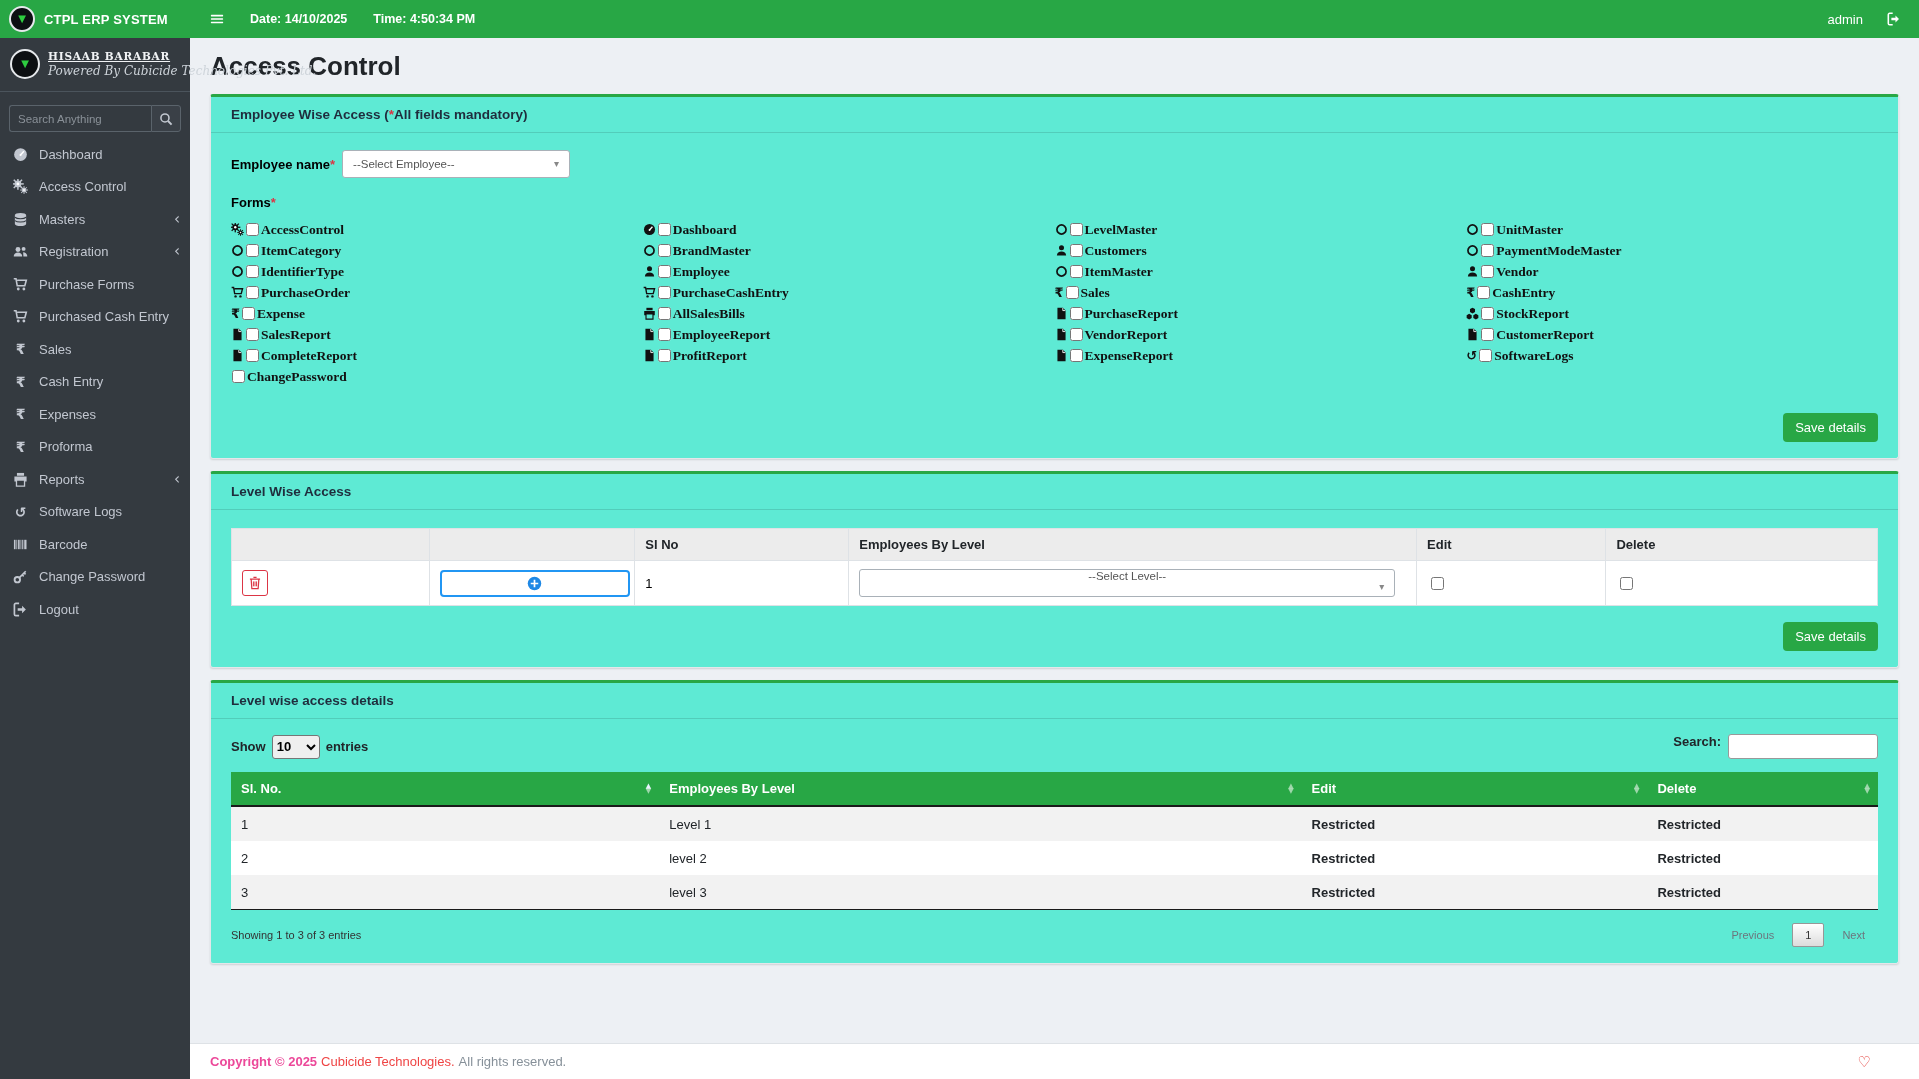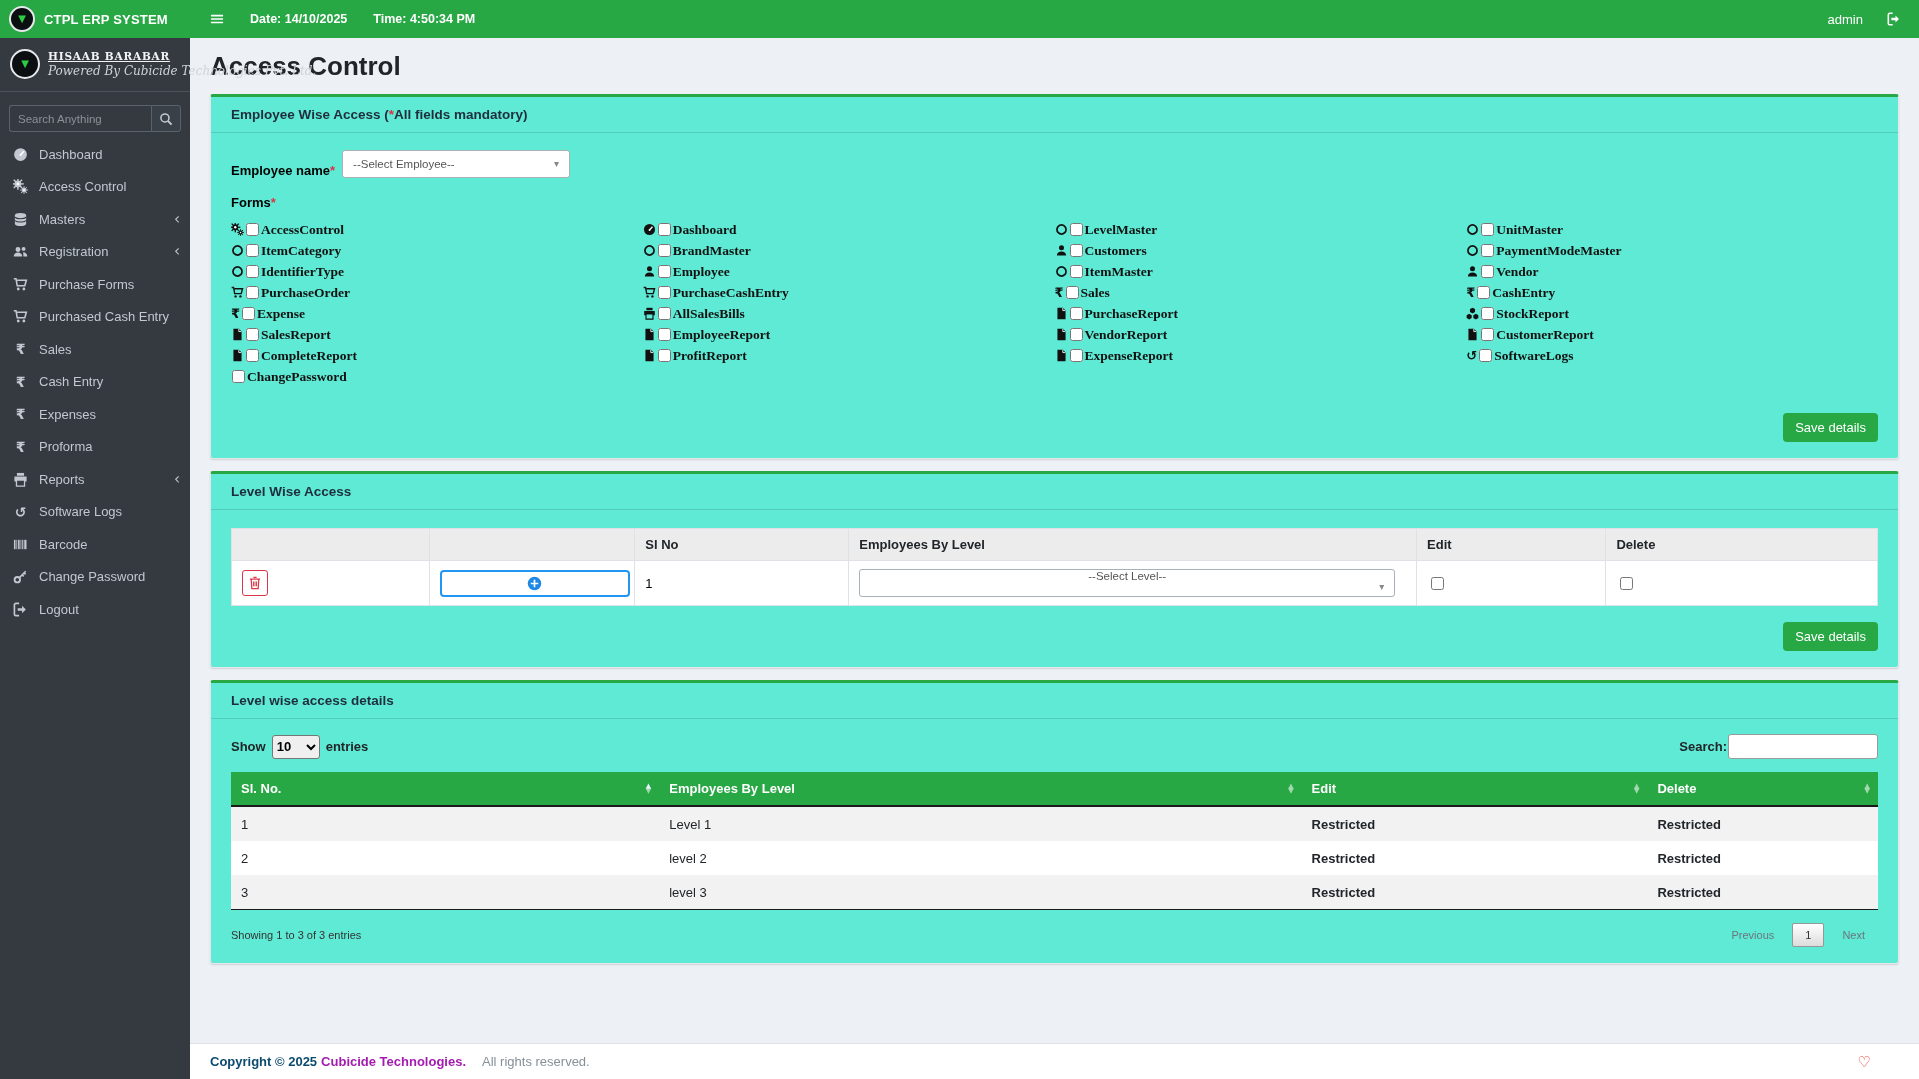--- a/index.html
+++ b/index.html
@@ -49,21 +49,21 @@
     padding:0 20px;overflow:hidden;}
   .page-title{font-size:26px;font-weight:700;color:#212529;margin:13px 0 12px;}
 
   .card{background:#5eead4;border:1px solid #e4e7ea;border-top:3px solid #28a745;border-radius:3px;
     box-shadow:0 1px 2px rgba(0,0,0,.13);margin-bottom:12px;}
   .card-header{padding:10px 20px;font-size:13.5px;font-weight:700;color:#1f2d3d;
     border-bottom:1px solid rgba(0,0,0,.12);}
   .card-body{padding:13px 20px 16px;}
   .req{color:#dc3545;font-weight:700;}
 
-  .emp-row{display:flex;align-items:flex-end;margin:4px 0 17px;}
+  .emp-row{display:flex;align-items:center;margin:4px 0 17px;}
   .emp-label{font-weight:700;font-size:13px;}
   .sel{border:1px solid #a9b1b8;border-radius:3px;height:28px;display:flex;align-items:center;
     padding:0 10px;font-size:11.5px;color:#555;background:#fff;cursor:pointer;}
   .sel .caret{margin-left:auto;color:#888;font-size:10px;line-height:1;}
   .sel-emp{width:228px;margin-left:7px;}
   .forms-label{font-weight:700;font-size:13px;margin:2px 0 9px;}
   .forms-grid{display:grid;grid-template-columns:repeat(4,1fr);}
   .form-item{display:flex;align-items:center;height:21px;font-family:"Liberation Serif",serif;
     font-weight:700;font-size:13.5px;color:#111;cursor:default;}
   .form-item .ic{display:inline-flex;margin-right:1px;color:#111;}
@@ -86,21 +86,21 @@
     display:flex;align-items:center;justify-content:center;cursor:pointer;}
   .btn-add svg{width:15px;height:15px;}
   .sel-lvl{width:98%;flex-direction:column;}
 
   
   .dt-controls{display:flex;justify-content:space-between;align-items:center;font-size:13px;
     font-weight:600;color:#212529;margin:2px 0 13px;}
   .show-entries{display:flex;align-items:center;}
   .show-entries select{margin:0 6px;height:24px;min-width:48px;border:1px solid #767676;
     border-radius:3px;font-size:13px;font-weight:700;font-family:"Liberation Sans",sans-serif;}
-  .search-box{display:flex;align-items:center;gap:1px;font-weight:700;}
+  .search-box{display:flex;align-items:flex-start;gap:7px;font-weight:700;}
   .search-box input{width:150px;height:25px;border:1px solid #999;border-radius:3px;outline:none;padding:0 6px;
     font-family:"Liberation Sans",sans-serif;}
   .dt-table{width:100%;border-collapse:collapse;font-size:13px;table-layout:fixed;}
   .dt-table thead th{background:#28a745;color:#fff;font-weight:700;text-align:left;
     padding:9px 24px 9px 10px;border-bottom:2px solid #1a1a1a;position:relative;cursor:pointer;}
   .sort{position:absolute;right:8px;top:50%;transform:translateY(-50%);display:flex;
     flex-direction:column;font-size:7px;line-height:5.5px;color:rgba(255,255,255,.55);}
   .sort .active{color:#eaf3ff;}
   .dt-table tbody td{padding:9.5px 10px;color:#212529;}
   .dt-table tbody tr:nth-child(odd) td{background:#f2f2f2;}
@@ -110,22 +110,22 @@
   .dt-footer{display:flex;justify-content:space-between;align-items:center;margin-top:13px;
     font-size:11px;color:#333;}
   .pagination{display:flex;align-items:center;}
   .page-btn{padding:5px 13px;color:#6c757d;cursor:pointer;}
   .page-current{border:1px solid #979797;background:linear-gradient(#fff,#dcdcdc);border-radius:2px;
     padding:5px 12px;color:#333;margin:0 5px;cursor:pointer;}
 
   
   .footer{position:absolute;bottom:0;left:190px;right:0;height:36px;background:#fff;
     border-top:1px solid #dee2e6;display:flex;align-items:center;padding:0 20px;font-size:13px;color:#869099;}
-  .c-strong{color:#0c4a6e;font-weight:700;margin-right:4px;}
-  .c-link{color:#a21caf;font-weight:700;text-decoration:none;margin-right:16px;cursor:pointer;}
+  .c-strong{color:#ec4899;font-weight:700;margin-right:4px;}
+  .c-link{color:#ef4444;font-weight:400;text-decoration:none;margin-right:4px;cursor:pointer;}
   .heart{margin-left:auto;margin-right:28px;color:#e3342f;font-size:15px;}
 </style>
 </head>
 <body>
 
 <header class="navbar">
   <div class="nav-brand">
     <span class="logo-badge">
         <span class="gi logo-gem">▼</span>
       </span>

